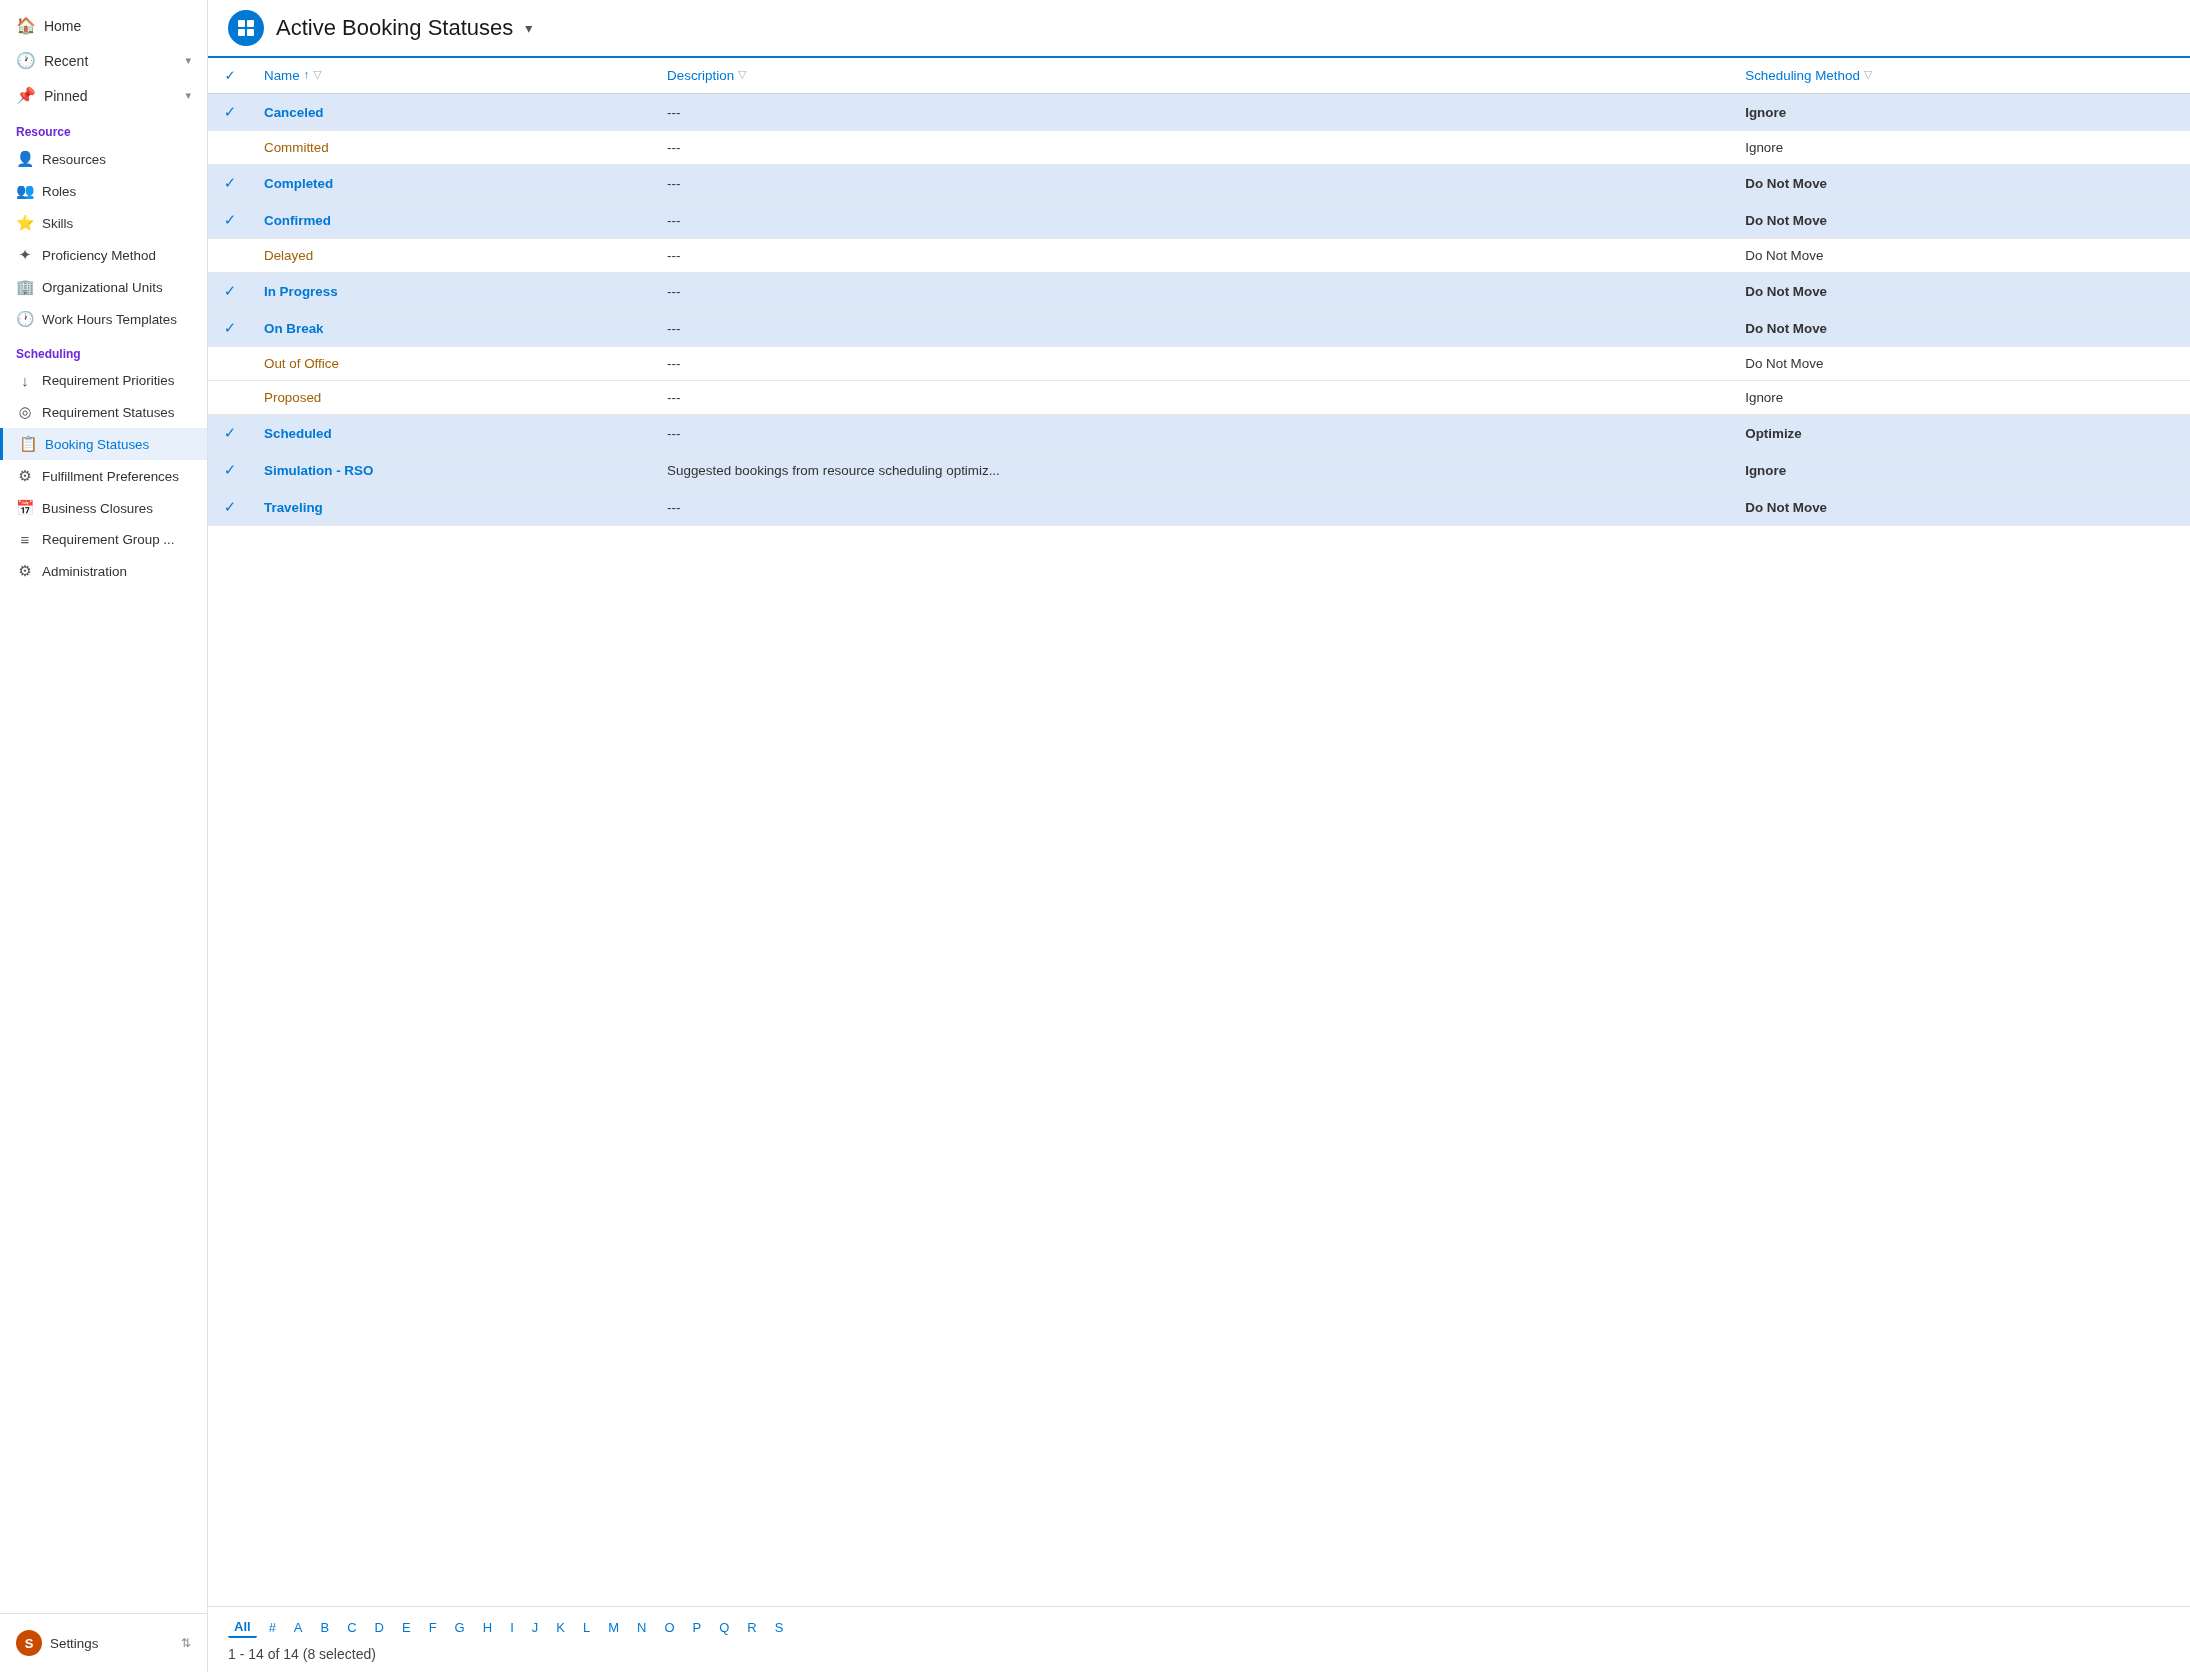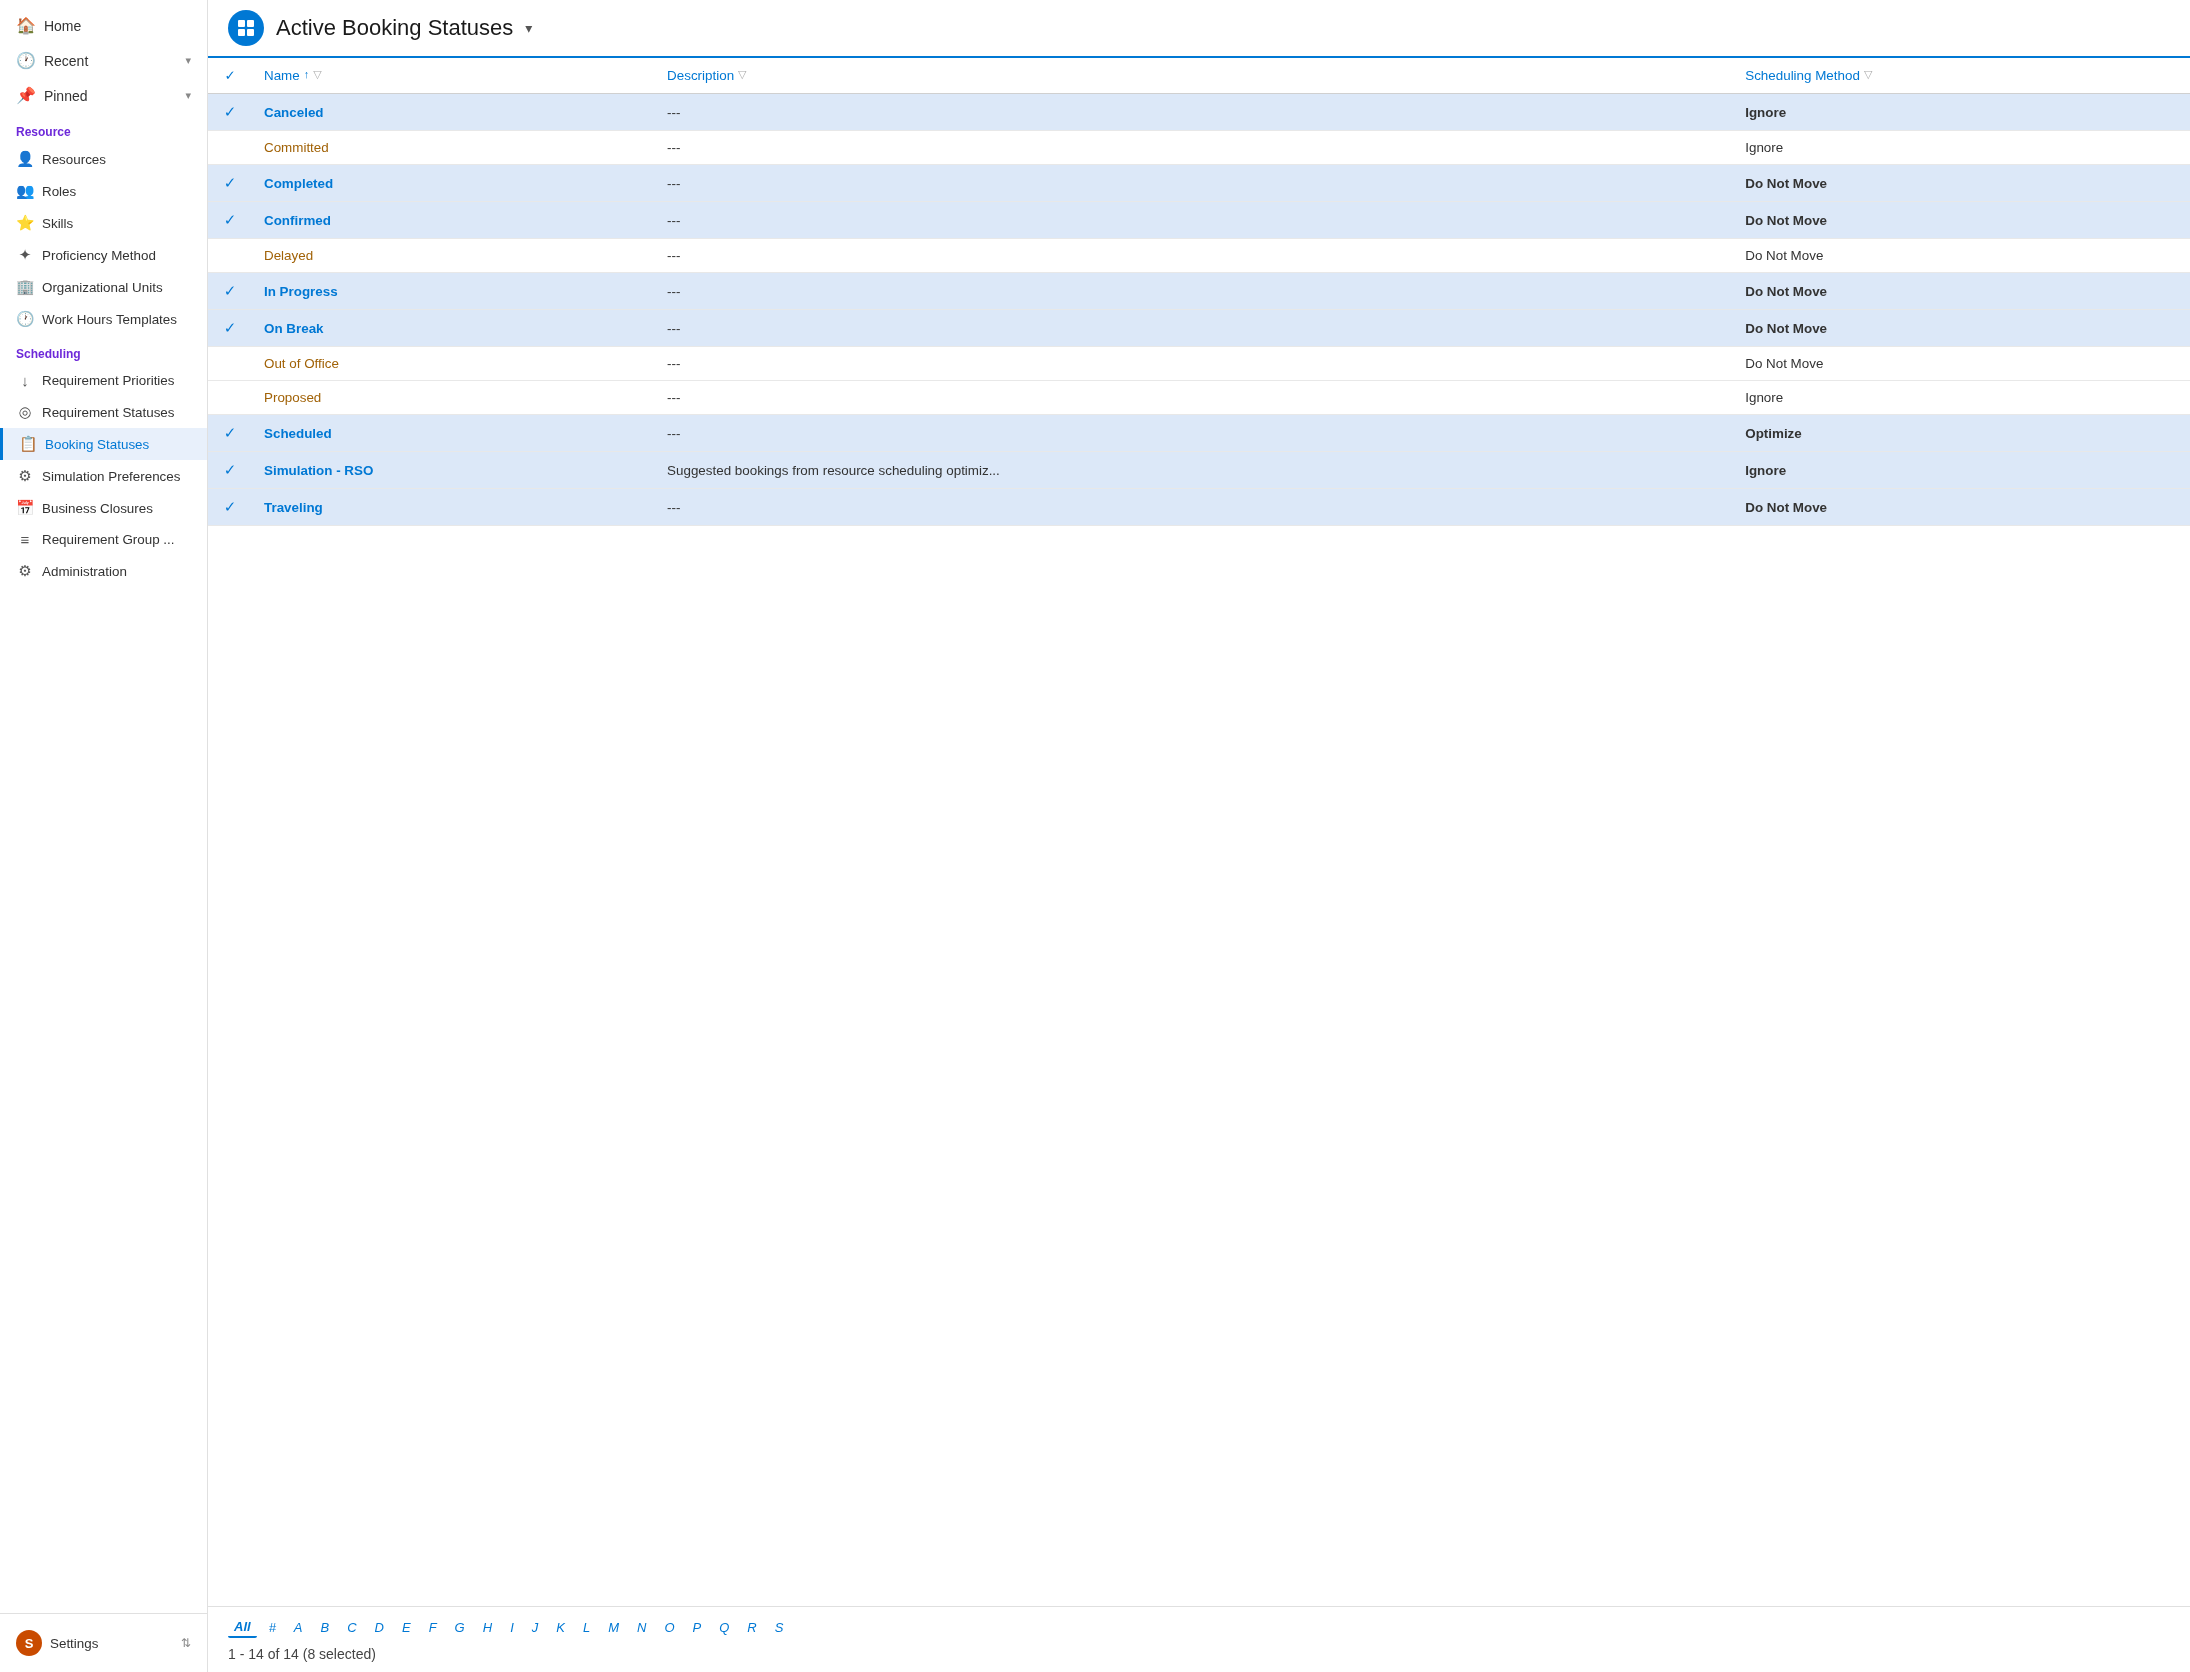--- a/index.html
+++ b/index.html
@@ -192,21 +192,20 @@
       gap: 6px;
       flex-wrap: wrap;
       align-items: center;
     }
     .alpha-nav .alpha-item {
       padding: 2px 6px;
       cursor: pointer;
       font-size: 13px;
       color: #0078d4;
       border-radius: 2px;
-      font-style: italic;
     }
     .alpha-nav .alpha-item.active-alpha {
       color: #0078d4;
       border-bottom: 2px solid #0078d4;
       font-weight: 600;
     }
     .pagination-info {
       font-size: 14px;
       color: #444;
     }
@@ -266,21 +265,21 @@
     <div class="sidebar-item">
       <span class="icon">◎</span>
       <span>Requirement Statuses</span>
     </div>
     <div class="sidebar-item active">
       <span class="icon">📋</span>
       <span>Booking Statuses</span>
     </div>
     <div class="sidebar-item">
       <span class="icon">⚙</span>
-      <span>Simulation Preferences</span>
+      <span>Fulfillment Preferences</span>
     </div>
     <div class="sidebar-item">
       <span class="icon">📅</span>
       <span>Business Closures</span>
     </div>
     <div class="sidebar-item">
       <span class="icon">≡</span>
       <span>Requirement Group ...</span>
     </div>
     <div class="sidebar-item">

